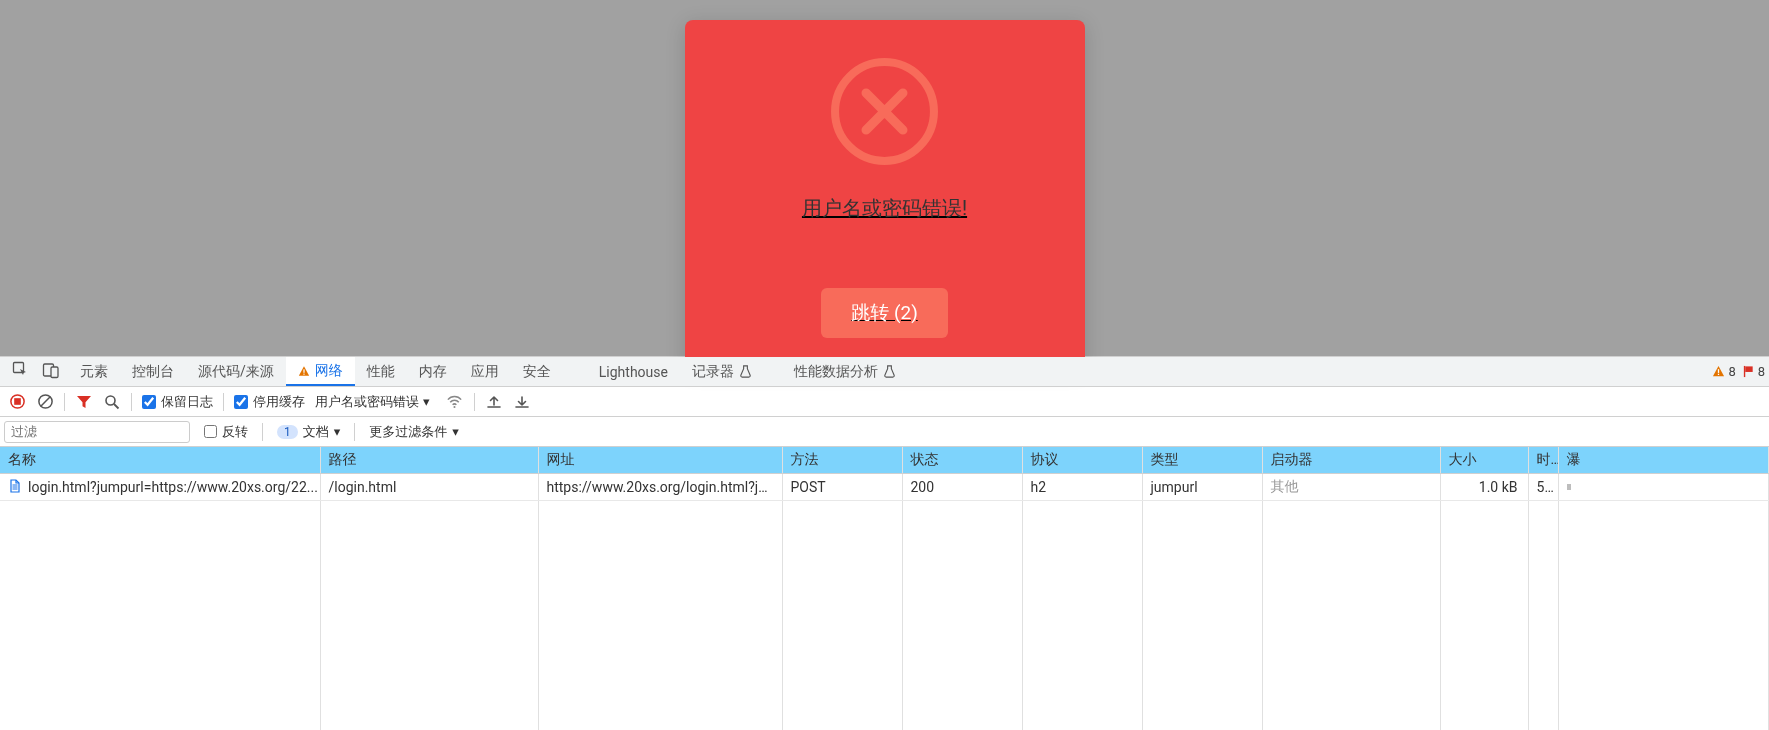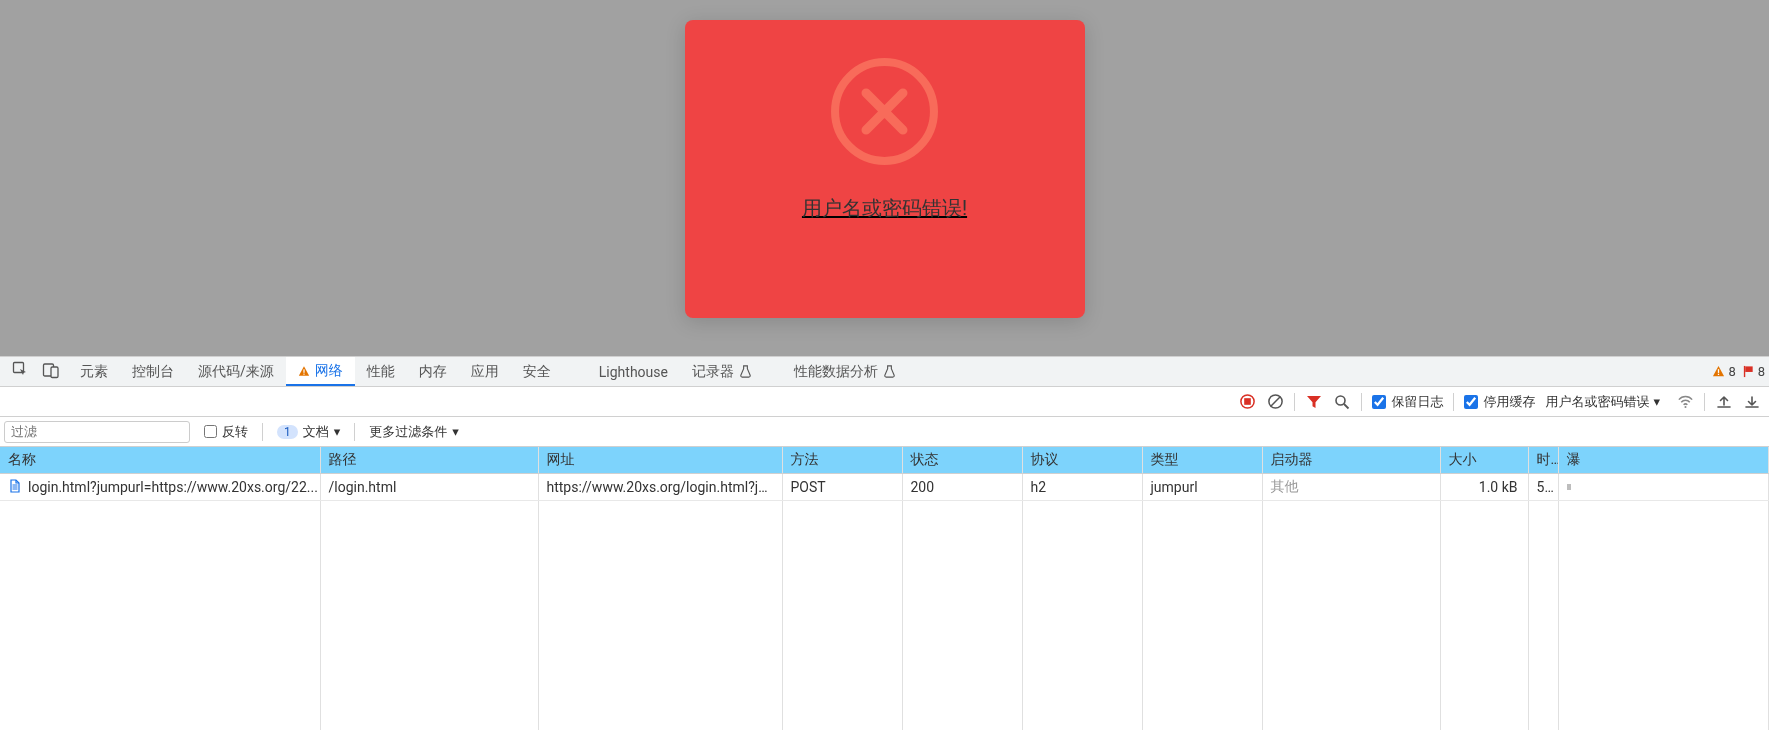--- a/index.html
+++ b/index.html
@@ -121,21 +121,20 @@
       display: flex; align-items: center; gap: 3px; color: #444;
     }
     .dt-toolbar {
       display: flex;
       align-items: center;
       height: 30px;
       border-bottom: 1px solid #d0d0d0;
       gap: 10px;
       padding: 0 8px;
       background: #fff;
-      justify-content: flex-end;
     }
     .dt-toolbar .ico-btn {
       display: flex; align-items: center; justify-content: center;
       width: 18px; height: 18px; cursor: pointer;
     }
     .dt-toolbar .divider {
       width: 1px; height: 18px; background: #d0d0d0;
     }
     .dt-toolbar label.chk {
       display: flex; align-items: center; gap: 5px; font-size: 13px;
@@ -242,20 +241,21 @@
 
 <div class="page-top">
   <div class="modal">
     <div class="error-icon">
       <svg viewBox="0 0 100 100" width="115" height="115">
           <circle cx="50" cy="50" r="43" fill="none" stroke="#f86b5a" stroke-width="7"></circle>
           <path d="M34 34 L66 66 M66 34 L34 66" stroke="#f86b5a" stroke-width="8" stroke-linecap="round" fill="none"></path>
         </svg>
     </div>
     <div class="error-text">用户名或密码错误!</div>
+    <button class="jump-btn">跳转 (2)</button>
   </div>
 </div>
 
 <div class="devtools">
 
   <div class="dt-tabs">
     <div class="tab-icon-group">
       <span class="ico-btn">
         <svg width="18" height="18" viewBox="0 0 18 18">
             <rect x="1.5" y="1.5" width="10" height="10" rx="1" fill="none" stroke="#555" stroke-width="1.3"></rect>

